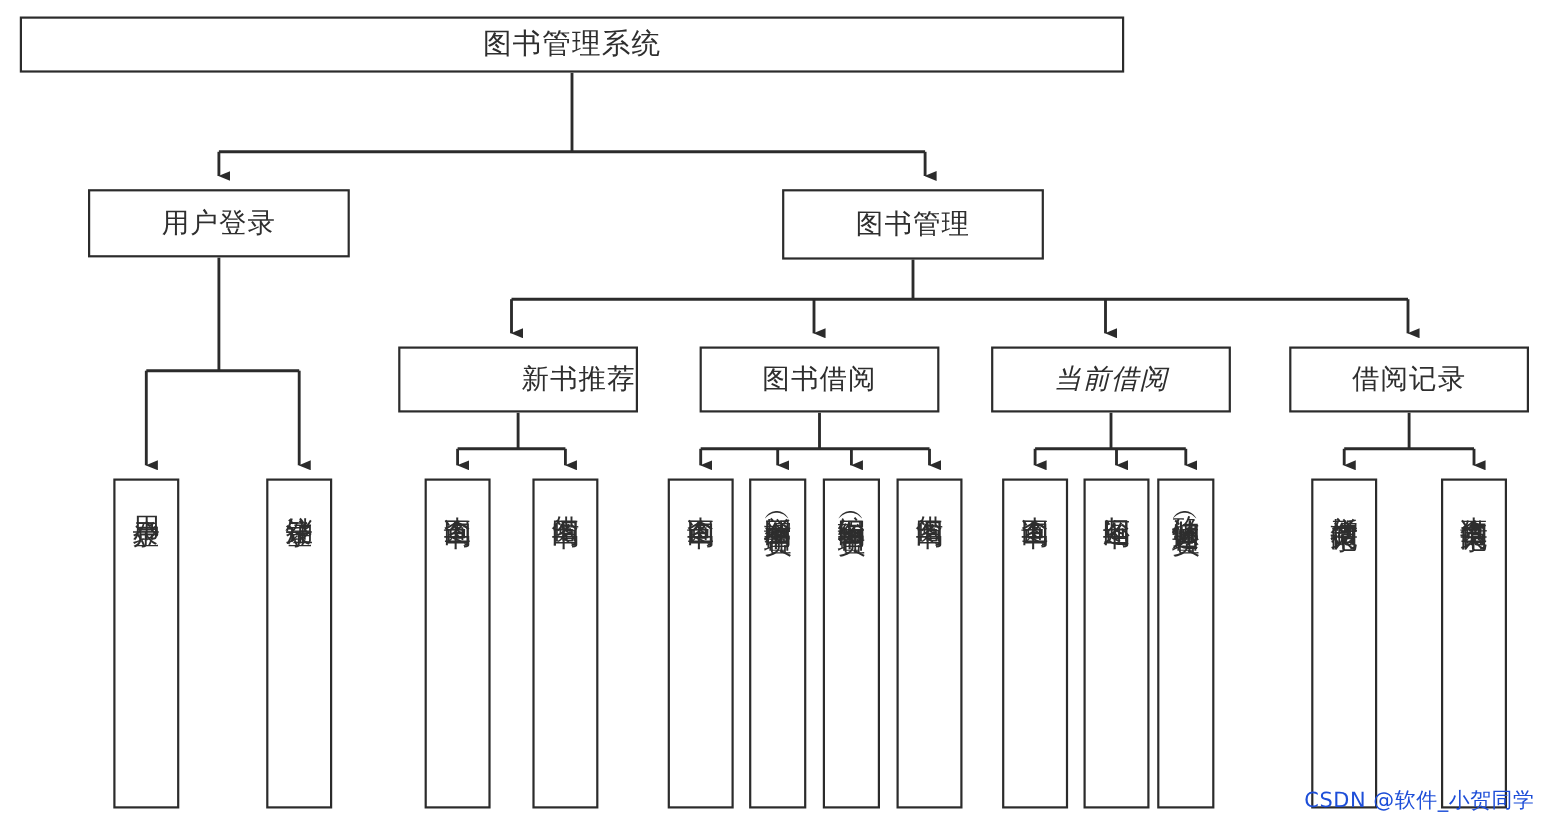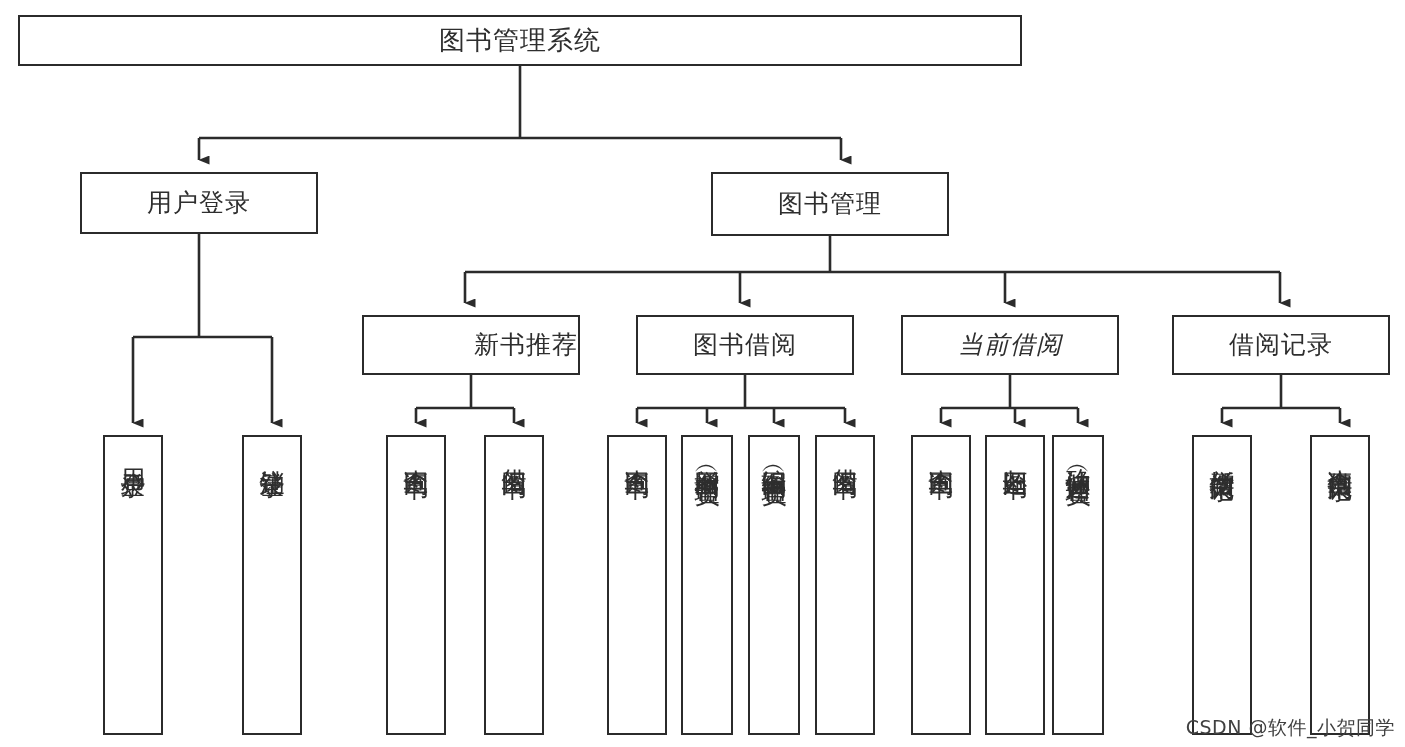--- a/index.html
+++ b/index.html
@@ -55,21 +55,21 @@
     line-height: 1.16;
     letter-spacing: 2px;
     color: #2e2e2e;
     white-space: nowrap;
   }
   .watermark {
     position: absolute;
     right: 10px;
     bottom: 6px;
     font-size: 19px;
-    color: #404040;
+    color: #1d4ed8;
     letter-spacing: 0.5px;
     white-space: nowrap;
     pointer-events: none;
   }
 </style>
 </head>
 <body>
 
 <div id="diagram-root">
 

